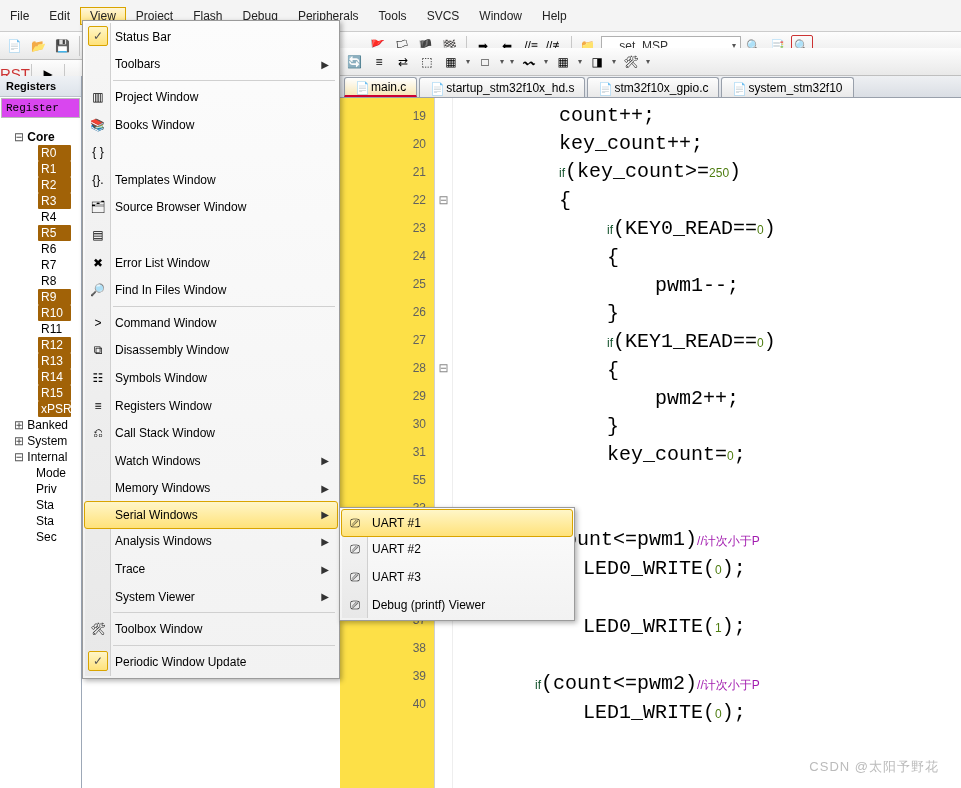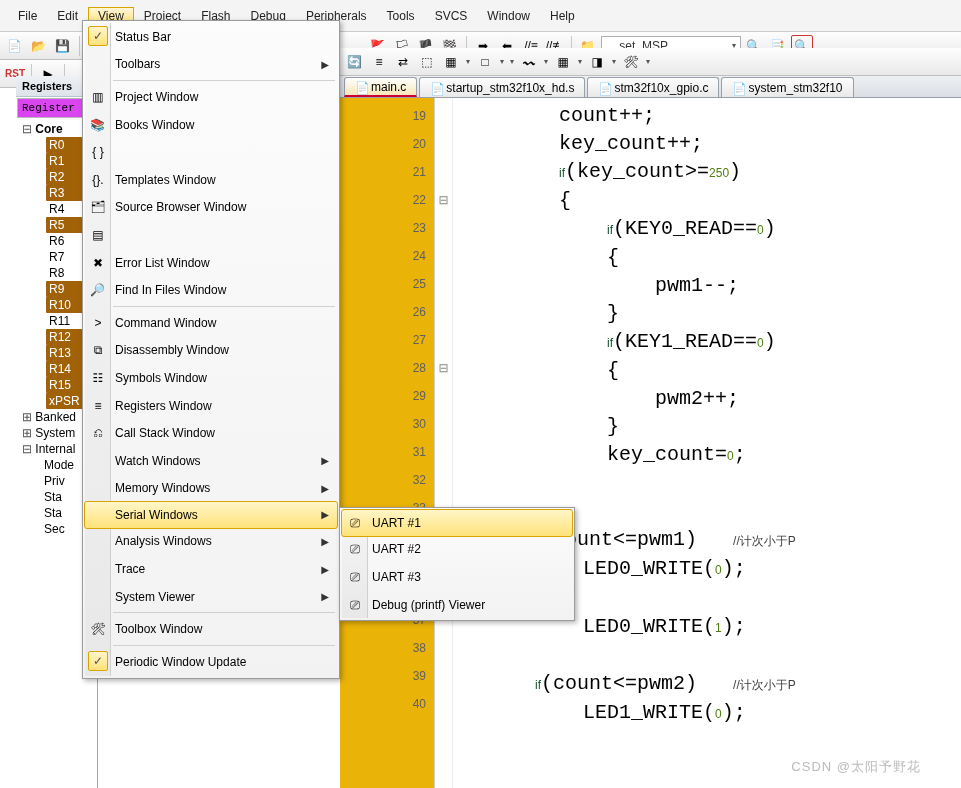--- a/index.html
+++ b/index.html
@@ -1,31 +1,31 @@
 <!DOCTYPE html>
 <html><head>
 <meta charset="utf-8">
 <style>
   * { margin:0; padding:0; box-sizing:border-box; font-family:"Segoe UI",Tahoma,sans-serif; font-size:12px; }
   body { background:#fff; width:961px; height:788px; overflow:hidden; position:relative; }
 
-  .menubar { display:flex; background:#f4f4f4; height:32px; border-bottom:1px solid #ccc; align-items:center; padding:0 8px; }
+  .menubar { display:flex; background:#f4f4f4; height:32px; border-bottom:1px solid #ccc; align-items:center; padding:0 0; }
   .menubar .mi { padding:2px 10px; color:#222; cursor:default; }
   .menubar .mi.active { background:linear-gradient(#fff6d8,#ffe37e); border:1px solid #d9a400; padding:1px 9px; }
 
   .toolbar-row { display:flex; align-items:center; height:28px; background:linear-gradient(#fdfdfd,#e9e9e9); border-bottom:1px solid #bfbfbf; padding:0 4px; gap:2px; }
   .tb-btn { width:22px; height:22px; display:flex; align-items:center; justify-content:center; border:1px solid transparent; border-radius:2px; }
   .tb-sep { width:1px; height:20px; background:#c8c8c8; margin:0 3px; }
   .tb-combo { height:20px; min-width:140px; border:1px solid #b0b0b0; background:#fff; display:flex; align-items:center; justify-content:space-between; padding:0 4px; font-size:11px; color:#333; }
   .tb-combo .arrow { font-size:8px; color:#555; }
 
   .registers-panel { width:82px; background:#fff; border-right:1px solid #9da8b7; display:flex; flex-direction:column; }
   .panel-title { background:linear-gradient(#eef1f5,#dde3ea); padding:4px 6px; font-weight:bold; border-bottom:1px solid #bcc3cc; font-size:11px; }
   .reg-head { padding:3px 4px; border:1px solid #bbb; background:#d946ef; margin:1px; font-family:"Courier New",monospace; font-size:11px; }
-  .tree { font-family:"Courier New",monospace; font-size:11px; padding:2px; flex:1; overflow:hidden; }
+  .tree { font-family:"Courier New",monospace; font-size:11px; padding:10px; flex:1; overflow:hidden; }
   .tree-node { padding:1px 0 1px 4px; white-space:nowrap; }
   .expander { display:inline-block; width:10px; color:#555; }
   .reg-item { display:block; padding:1px 3px; margin-left:28px; border-radius:1px; }
   .reg-item.sel { background:#a16207; color:#fff; }
 
   .view-menu { position:absolute; left:82px; top:20px; width:258px; background:linear-gradient(#fcfcfc,#f2f2f2); border:1px solid #9b9b9b; box-shadow:2px 2px 5px rgba(0,0,0,.3); z-index:100; padding:2px; }
   .vm-iconcol { position:absolute; left:2px; top:2px; bottom:2px; width:26px; background:linear-gradient(#f6f6f6,#e8e8e8); border-right:1px solid #d0d0d0; }
   .vm-item { position:relative; display:flex; align-items:center; height:27.6px; padding-left:30px; z-index:1; cursor:default; }
   .vm-item .lbl { flex:1; }
   .vm-item .sub-arrow { font-size:10px; color:#333; padding-right:8px; }
@@ -36,29 +36,29 @@
 
   .submenu { position:absolute; left:339px; top:507px; width:236px; background:linear-gradient(#fcfcfc,#f2f2f2); border:1px solid #9b9b9b; box-shadow:2px 2px 5px rgba(0,0,0,.3); z-index:110; padding:2px; }
   .submenu .vm-iconcol{ width:26px; }
   .third-toolbar { height:28px; background:linear-gradient(#fdfdfd,#e9e9e9); border-bottom:1px solid #bfbfbf; display:flex; align-items:center; padding:0 4px; gap:2px; position:absolute; left:340px; right:0; top:48px; }
   .tab-strip { height:22px; background:linear-gradient(#eef0f3,#dadee4); border-bottom:1px solid #99a0ab; display:flex; align-items:flex-end; padding-left:4px; position:absolute; left:340px; right:0; top:76px; }
   .tab { display:flex; align-items:center; gap:4px; padding:3px 10px; border:1px solid #99a0ab; border-bottom:none; background:linear-gradient(#fdfdfd,#e9e9e9); border-radius:3px 3px 0 0; margin-right:2px; font-size:11px; height:20px; }
   .tab.active { background:linear-gradient(#fff,#f7e7b8); border-bottom:2px solid #c03; }
   .tab .ic{ width:12px; height:12px; display:inline-block; }
 
   .code-area { position:absolute; left:340px; right:0; top:98px; bottom:0; background:#fff; display:flex; }
-  .gutter { width:95px; background:#eab308; border-right:1px solid #d0d0d0; text-align:right; padding:4px 8px 0 0; font-family:Consolas,monospace; font-size:20px; color:#606060; }
+  .gutter { width:95px; background:#fde047; border-right:1px solid #d0d0d0; text-align:right; padding:4px 8px 0 0; font-family:Consolas,monospace; font-size:20px; color:#606060; }
   .gutter div{ height:28px; line-height:28px; }
   .fold-col { width:18px; background:#fff; border-right:1px solid #eee; font-size:11px; color:#888; padding-top:4px;}
   .fold-col div{height:28px; text-align:center; line-height:28px;}
   .code { flex:1; padding:4px 0 0 10px; font-family:Consolas,"Courier New",monospace; font-size:20px; line-height:28px; color:#000; white-space:pre; overflow:hidden;}
   .kw { color:#14532d; }
   .num { color:#4d7c0f; }
-  .cmt { color:#404040;margin-left:36px; }
-  .watermark { position:absolute; right:40px; bottom:12px; color:#bbb; font-size:13px; letter-spacing:1px; }
+  .cmt { color:#a21caf; }
+  .watermark { position:absolute; right:22px; bottom:12px; color:#bbb; font-size:13px; letter-spacing:1px; }
   .small-ic{font-size:12px;}
 </style>
 </head>
 <body>
 
 <div class="menubar" id="menubar">
     <span class="mi">File</span>
     <span class="mi">Edit</span>
     <span class="mi active">View</span>
     <span class="mi">Project</span>
@@ -91,21 +91,21 @@
   <span class="tb-combo">
     <span>__set_MSP</span>
     <span class="arrow">▾</span>
   </span>
   <span class="tb-btn">🔍</span>
   <span class="tb-btn">📑</span>
   <span class="tb-btn" style="border:1px solid #c33;color:#c33;">🔍</span>
 </div>
 
 <div class="toolbar-row">
-  <span class="tb-btn" style="color:#c33;font-weight:bold;font-size:10px;">RST</span>
+  <span class="tb-btn" style="color:#c33;font-weight:normal;font-size:15px;">RST</span>
   <span class="tb-sep"></span>
   <span class="tb-btn">▶</span>
   <span class="tb-sep"></span>
 </div>
 
 <div class="third-toolbar" id="tb3">
     <span class="tb-btn">🔄</span>
     <span class="tb-btn">≡</span>
     <span class="tb-btn">⇄</span>
     <span class="tb-btn">⬚</span>
@@ -117,21 +117,21 @@
     <span class="tb-btn">〰</span>
     <span style="font-size: 8px; color: rgb(85, 85, 85); padding: 0px 2px;">▾</span>
     <span class="tb-btn">▦</span>
     <span style="font-size: 8px; color: rgb(85, 85, 85); padding: 0px 2px;">▾</span>
     <span class="tb-btn">◨</span>
     <span style="font-size: 8px; color: rgb(85, 85, 85); padding: 0px 2px;">▾</span>
     <span class="tb-btn">🛠</span>
     <span style="font-size: 8px; color: rgb(85, 85, 85); padding: 0px 2px;">▾</span>
   </div>
 
-<div class="registers-panel" style="position:absolute;top:76px;bottom:0;left:16px;">
+<div class="registers-panel" style="position:absolute;top:76px;bottom:0;left:0;">
   <div class="panel-title">Registers</div>
   <div class="reg-head">Register</div>
   <div class="tree" id="regtree">
       <div class="tree-node"><span class="expander">⊟</span> <b>Core</b></div>
       <span class="reg-item sel">R0</span>
       <span class="reg-item sel">R1</span>
       <span class="reg-item sel">R2</span>
       <span class="reg-item sel">R3</span>
       <span class="reg-item">R4</span>
       <span class="reg-item sel">R5</span>
@@ -302,21 +302,21 @@
       <div>22</div>
       <div>23</div>
       <div>24</div>
       <div>25</div>
       <div>26</div>
       <div>27</div>
       <div>28</div>
       <div>29</div>
       <div>30</div>
       <div>31</div>
-      <div>32</div>
+      <div>55</div>
       <div>33</div>
       <div>34</div>
       <div>35</div>
       <div>36</div>
       <div>37</div>
       <div>38</div>
       <div>39</div>
       <div>40</div>
     </div>
   <div class="fold-col" id="foldcol">

